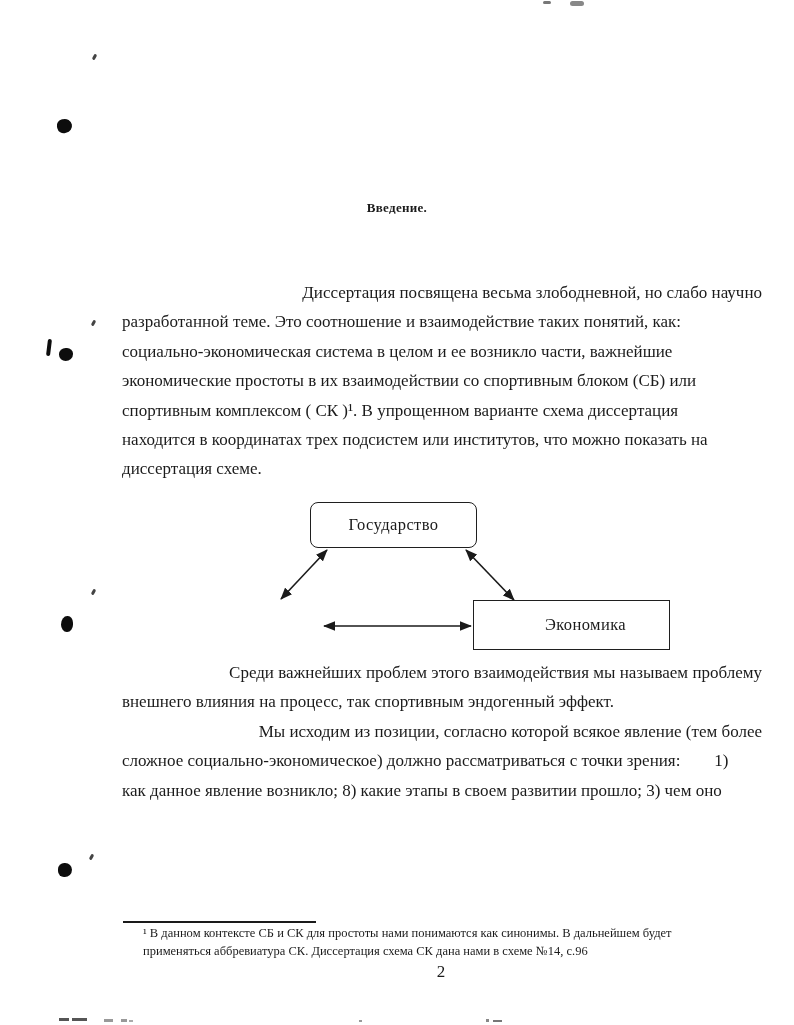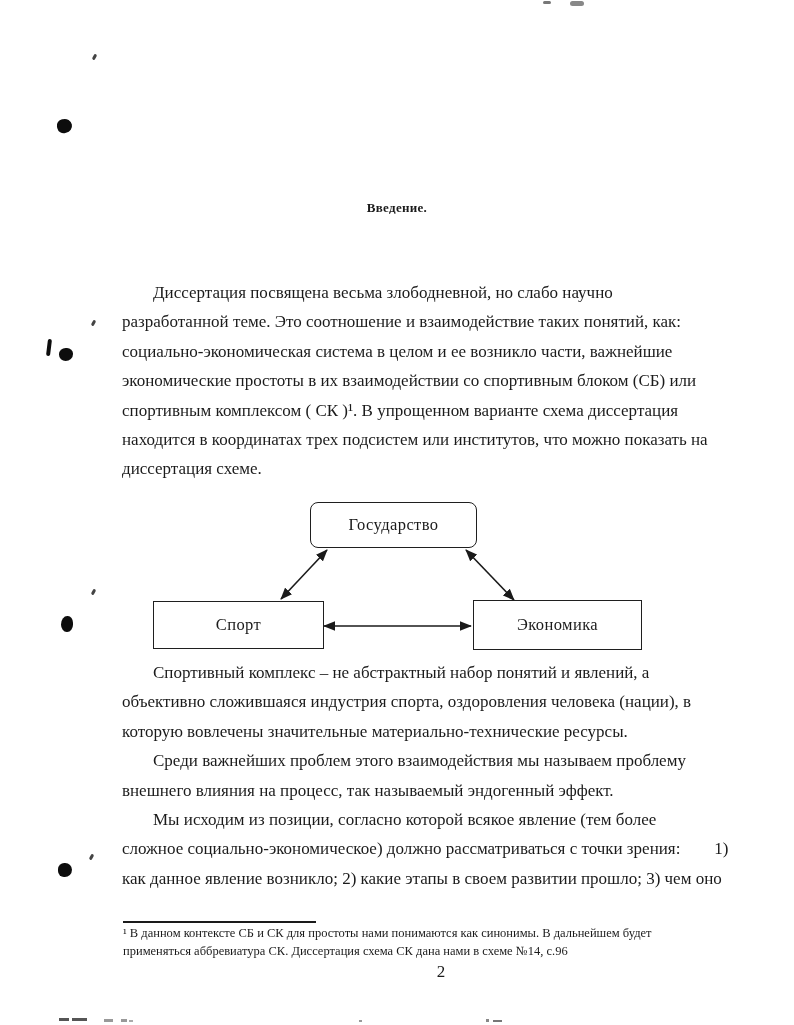--- a/index.html
+++ b/index.html
@@ -18,40 +18,40 @@
   }
 
   
   .text-block {
     position:absolute; left:122px; width:640px;
     font-size:17px; line-height:29.4px;
   }
   #para-block-1 { top:278px; }
   #para-block-2 { top:658px; }
   .tline { white-space:nowrap; height:29.4px; }
-  .tline.indent { padding-left:31px; }
+  .tline.indent { padding-left:31px;text-align:right; }
 
   
   .diagram-node {
     position:absolute; border:1.6px solid #1f1f1f; background:#fff;
     display:flex; align-items:center; justify-content:center;
     font-size:16.5px; letter-spacing:.4px;
   }
   #node-state   { left:310px; top:502px; width:165px; height:44px;border-radius:8px; }
   #node-sport   { left:153px; top:601px; width:169px; height:46px; }
-  #node-economy { left:473px; top:600px; width:167px; height:48px; }
+  #node-economy { left:473px; top:600px; width:167px; height:48px;padding-left:28px; }
   #diagram-arrows { position:absolute; left:0; top:0; width:794px; height:1025px; pointer-events:none; }
 
   
   .footnote-rule { position:absolute; left:123px; top:921px; width:193px; height:2px; background:#1a1a1a; }
   .footnote {
     position:absolute; left:123px; top:924px; width:600px;
     font-size:12.5px; line-height:18px;
   }
-  .fnline { white-space:nowrap; }
+  .fnline { white-space:nowrap;margin-left:20px; }
 
   
   .page-number {
     position:absolute; left:431px; top:962px; width:20px;
     text-align:center; font-size:17px; line-height:20px;
   }
 
   
   .artifact { position:absolute; background:#0d0d0d; }
   .blob { border-radius:50%; }
@@ -121,41 +121,33 @@
     </defs>
     <g stroke="#1a1a1a" stroke-width="1.6">
       <line x1="327" y1="550" x2="281" y2="599" marker-start="url(#ah)" marker-end="url(#ah)"></line>
       <line x1="466" y1="550" x2="514" y2="600" marker-start="url(#ah)" marker-end="url(#ah)"></line>
       <line x1="324" y1="626" x2="471" y2="626" marker-start="url(#ah)" marker-end="url(#ah)"></line>
     </g>
   </svg>
   <div class="diagram-node" id="node-state">
     <span>Государство</span>
   </div>
-  <div class="diagram-node" id="node-sport">
-    <span>Спорт</span>
-  </div>
   <div class="diagram-node" id="node-economy">
     <span>Экономика</span>
   </div>
 
   <div class="text-block" id="para-block-2">
     <div>
-        <div class="tline indent">Спортивный комплекс – не абстрактный набор понятий и явлений, а</div>
-        <div class="tline">объективно сложившаяся индустрия спорта, оздоровления человека (нации), в</div>
-        <div class="tline">которую вовлечены значительные материально-технические ресурсы.</div>
-      </div>
-    <div>
         <div class="tline indent">Среди важнейших проблем этого взаимодействия мы называем проблему</div>
-        <div class="tline">внешнего влияния на процесс, так называемый эндогенный эффект.</div>
+        <div class="tline">внешнего влияния на процесс, так спортивным эндогенный эффект.</div>
       </div>
     <div>
         <div class="tline indent">Мы исходим из позиции, согласно которой всякое явление (тем более</div>
         <div class="tline">сложное социально-экономическое) должно рассматриваться с точки зрения:&nbsp;&nbsp;&nbsp;&nbsp;&nbsp;&nbsp;&nbsp; 1)</div>
-        <div class="tline">как данное явление возникло; 2) какие этапы в своем развитии прошло; 3) чем оно</div>
+        <div class="tline">как данное явление возникло; 8) какие этапы в своем развитии прошло; 3) чем оно</div>
       </div>
   </div>
 
   <div class="footnote-rule"></div>
   <div class="footnote">
       <div class="fnline">¹ В данном контексте СБ и СК для простоты нами понимаются как синонимы. В дальнейшем будет</div>
       <div class="fnline">применяться аббревиатура СК. Диссертация схема СК дана нами в схеме №14, с.96</div>
     </div>
 
   <div class="page-number">2</div>

